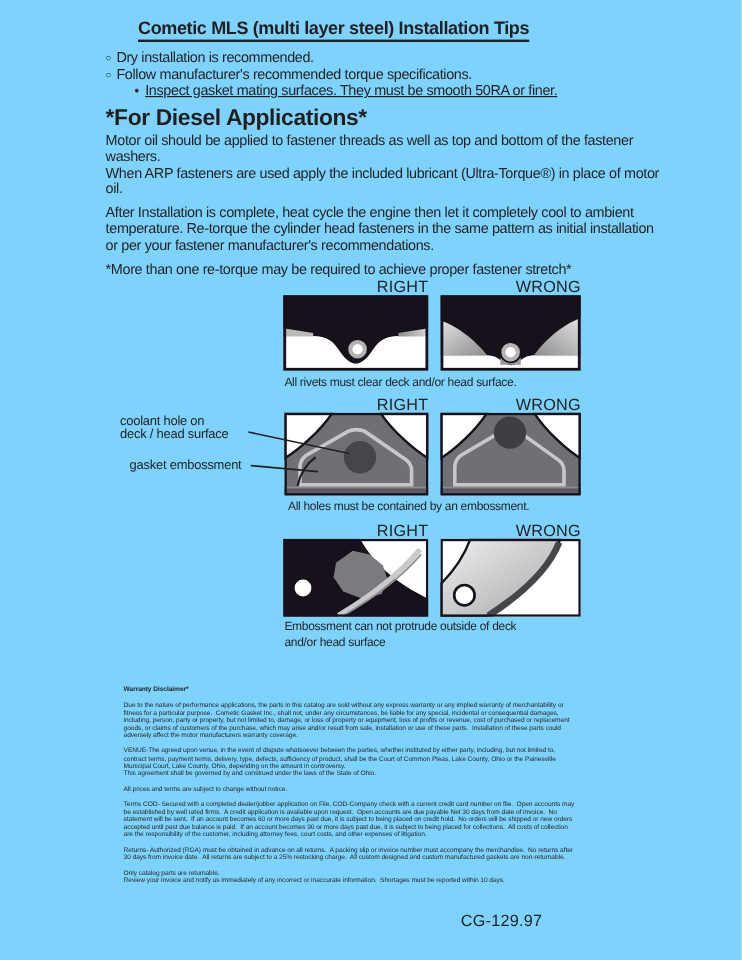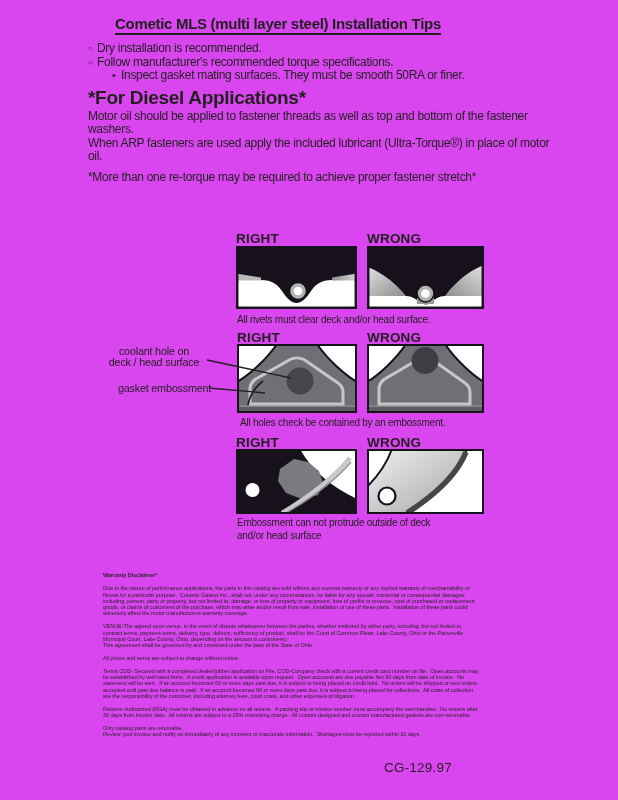--- a/index.html
+++ b/index.html
@@ -1,41 +1,41 @@
 <!DOCTYPE html>
 <html><head>
 <meta charset="utf-8">
 <style>
   html,body{margin:0;padding:0;background:#e8e8e8;}
   .page{
-    position:relative;width:618px;height:800px;background:#d946ef;
+    position:relative;width:618px;height:800px;background:#7dd3fc;
     margin:0 auto;overflow:hidden;
     font-family:"Liberation Sans","DejaVu Sans",sans-serif;
     color:#231f20;
   }
   
   .top-text{position:absolute;left:88px;top:15px;width:470px;}
   .doc-title{
     display:inline-block;margin:0 0 7px 27px;
     font-size:15px;font-weight:bold;letter-spacing:-0.3px;
     border-bottom:2px solid #231f20;padding-bottom:1px;
   }
   .bullet-row{font-size:12px;line-height:13.5px;letter-spacing:-0.3px;white-space:nowrap;}
   .bullet-row .marker{display:inline-block;width:9px;font-size:8px;vertical-align:1px;}
-  .bullet-row.sub{margin-left:24px;}
+  .bullet-row.sub{margin-left:24px;text-decoration:underline;}
   .bullet-row.sub .marker{font-size:11px;vertical-align:0;}
   .diesel-heading{margin:7px 0 0;font-size:19px;font-weight:bold;letter-spacing:-0.3px;line-height:15px;}
   .body-para{margin:5px 0 0;font-size:12px;line-height:13.5px;letter-spacing:-0.3px;white-space:pre-line;}
   
   .abs{position:absolute;}
-  .rw-label{font-size:13.5px;font-weight:bold;text-align:left;letter-spacing:0.2px;z-index:3;}
+  .rw-label{font-size:13.5px;font-weight:normal;text-align:right;letter-spacing:0.2px;z-index:3;}
   .panel{z-index:1;}
   .panel svg{display:block;}
   .diagram-caption{font-size:10px;letter-spacing:-0.25px;line-height:13px;z-index:3;}
-  .callout{font-size:10.8px;line-height:11px;letter-spacing:-0.2px;text-align:center;white-space:pre-line;z-index:3;}
+  .callout{font-size:10.8px;line-height:11px;letter-spacing:-0.2px;text-align:left;white-space:pre-line;z-index:3;}
   .callout-lines{z-index:4;}
   
   .legal{position:absolute;left:103px;top:572px;width:413px;font-size:5.5px;line-height:6.3px;letter-spacing:-0.05px;color:#2a2627;}
   .legal .legal-title{font-weight:bold;margin:0 0 7px;}
   .legal p{margin:0 0 6.5px;white-space:pre-wrap;}
   
   .page-number{position:absolute;left:384px;top:760px;font-size:13.5px;letter-spacing:0.2px;}
 </style>
 </head>
 <body>
@@ -51,20 +51,23 @@
     <div class="bullet-row">
       <span class="marker">○</span><span>Follow manufacturer's recommended torque specifications.</span>
     </div>
     <div class="bullet-row sub">
       <span class="marker">•</span><span>Inspect gasket mating surfaces.  They must be smooth 50RA or finer.</span>
     </div>
 
     <h2 class="diesel-heading">*For Diesel Applications*</h2>
     <p class="body-para">Motor oil should be applied to fastener threads as well as top and bottom of the fastener washers.
 When ARP fasteners are used apply the included lubricant (Ultra-Torque®) in place of motor oil.</p>
+    <p class="body-para" style="margin-top:6px">After Installation is complete, heat cycle the engine then let it completely cool to ambient
+temperature. Re-torque the cylinder head fasteners in the same pattern as initial installation
+or per your fastener manufacturer's recommendations.</p>
     <p class="body-para" style="margin-top:7px">*More than one re-torque may be required to achieve proper fastener stretch*</p>
   </div>
 
   <div class="abs rw-label" style="left:236px;top:231px;width:121px">RIGHT</div>
   <div class="abs rw-label" style="left:367px;top:231px;width:117px">WRONG</div>
 
   <div class="abs panel" style="left:236px;top:246px">
     <svg width="121" height="63" viewBox="0 0 121 63">
       <defs>
         <linearGradient id="g1r" x1="0" y1="0" x2="1" y2="0">
@@ -139,21 +142,21 @@
       <rect y="62.5" width="117" height="6.5" fill="#5b5b61"></rect>
       <rect y="61.5" width="117" height="1.5" fill="#8a8a8e"></rect>
       <path d="M0,0 L39,0 C29,15 12,31 0,38 Z" fill="#ffffff" stroke="#16111b" stroke-width="2"></path>
       <path d="M117,0 L78,0 C88,15 105,31 117,38 Z" fill="#ffffff" stroke="#16111b" stroke-width="2"></path>
       <path d="M12,60 L12,45 C12,41 14,38 17,35.5 L51,15.5 C55,13.5 61,13.5 65,15.5 L98,39 C101.5,41.5 103,44.5 103,48 L103,60 Z" fill="none" stroke="#c7c7c9" stroke-width="3"></path>
       <circle cx="58" cy="16.5" r="13.5" fill="#3e3e44"></circle>
       <rect x="1" y="1" width="115" height="67" fill="none" stroke="#16111b" stroke-width="2"></rect>
     </svg>
   </div>
 
-  <div class="abs diagram-caption" style="left:240px;top:416px">All holes check be contained by an embossment.</div>
+  <div class="abs diagram-caption" style="left:240px;top:416px">All holes must be contained by an embossment.</div>
 
   <div class="abs rw-label" style="left:236px;top:435px;width:121px">RIGHT</div>
   <div class="abs rw-label" style="left:367px;top:435px;width:117px">WRONG</div>
 
   <div class="abs panel" style="left:236px;top:449px">
     <svg width="121" height="65" viewBox="0 0 121 65">
       <rect width="121" height="65" fill="#ffffff"></rect>
       <path d="M0,0 L64,0 C76,22 96,38 121,50 L121,65 L0,65 Z" fill="#16111b"></path>
       <path d="M44,20 L58,10 L72,13 L83,22 L87,34 L82,46 L66,50 L50,44 L42,32 Z" fill="#7b7b7f"></path>
       <path d="M46,64 C68,51 94,33 114,9" fill="none" stroke="#c9c9cb" stroke-width="4.5"></path>

